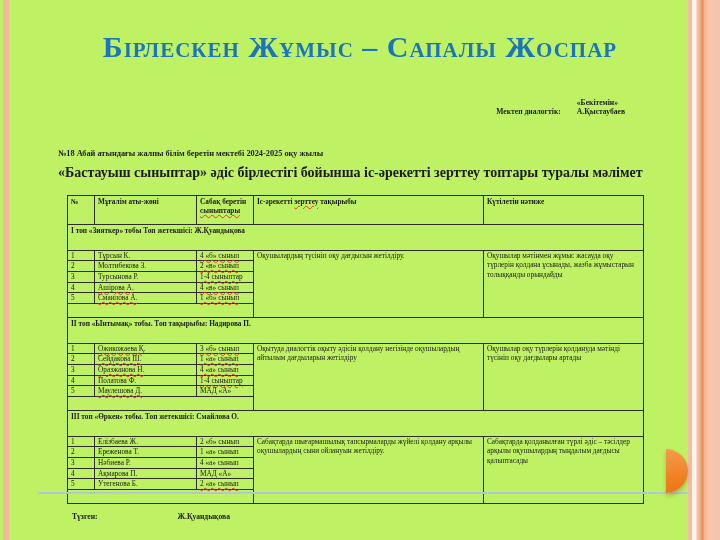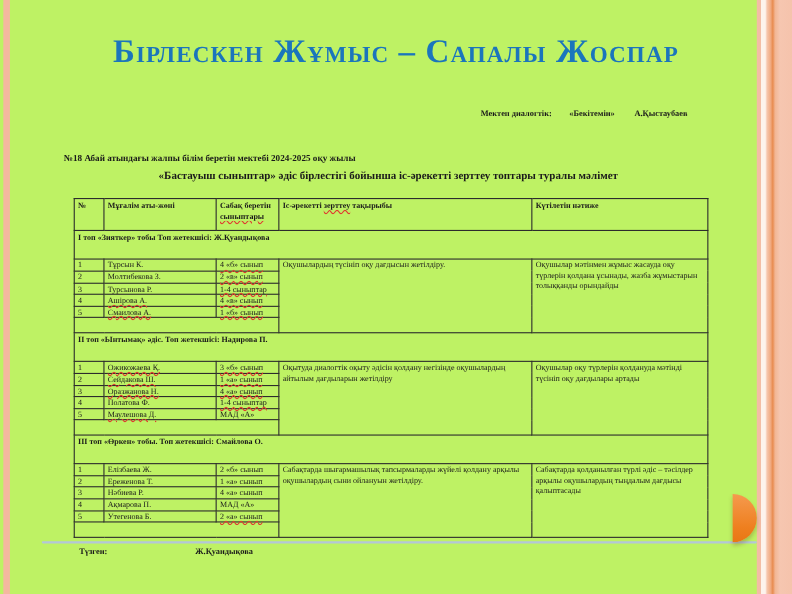--- a/index.html
+++ b/index.html
@@ -15,23 +15,23 @@
       #e98f55 44%, #e98f55 46%,
       #f2b694 52%, #f6c6b0 66%, #f5c3ac 100%);}
   
   .title{position:absolute;left:100px;top:30px;width:520px;margin:0;text-align:center;
     font-variant:small-caps;font-weight:bold;font-size:30px;line-height:34px;
     letter-spacing:1px;color:#1b75bc;}
   
   .doc{position:absolute;left:58px;top:98px;width:590px;font-size:7.5px;line-height:1.25;}
   .approval{display:flex;justify-content:flex-end;align-items:flex-end;gap:16px;
     padding-right:23px;font-weight:bold;font-size:7.6px;}
-  .ablock{display:flex;align-items:flex-start;gap:18px;}
+  .ablock{display:flex;flex-direction:column;align-items:flex-start;gap:0;}
   .doc-title{margin-top:32px;text-align:left;font-weight:bold;font-size:8.3px;}
-  .doc-subtitle{margin-top:5px;text-align:center;font-weight:bold;font-size:10px;}
+  .doc-subtitle{margin-top:5px;text-align:left;font-weight:bold;font-size:14px;}
   
   .tbl{margin:13px 0 0 9px;width:576px;border-collapse:collapse;table-layout:fixed;
     font-size:7.3px;line-height:1.28;border:1.5px solid #222;}
   .tbl col.c0{width:27px}.tbl col.c1{width:102px}.tbl col.c2{width:57px}
   .tbl col.c3{width:230px}.tbl col.c4{width:160px}
   .tbl th,.tbl td{border:1px solid #2c2c2c;padding:1px 3px;vertical-align:top;text-align:left;}
   .tbl th{font-weight:bold;height:26px;}
   .gtitle td{font-weight:bold;height:23px;}
   .mrow td{height:9px;line-height:9.6px;padding-top:0;padding-bottom:0;}
   .spacer td{height:11px;}
@@ -114,21 +114,21 @@
           </tr>
           <tr class="mrow">
             <td>5</td>
             <td><span class="sp">Смаилова А.</span></td>
             <td><span class="sp">1 «б» сынып</span></td>
           </tr>
           <tr class="spacer">
             <td colspan="3"></td>
           </tr>
           <tr class="gtitle">
-            <td colspan="5">ІІ топ «Ынтымақ» әдіс. Топ жетекшісі: Надирова П.</td>
+            <td colspan="5">ІІ топ «Ынтымақ» тобы. Топ тақырыбы: Надирова П.</td>
           </tr>
           <tr class="mrow">
             <td>1</td>
             <td><span class="sp">Ожикожаева Қ.</span></td>
             <td><span class="sp">3 «б» сынып</span></td>
             <td class="topic" rowspan="6">Оқытуда диалогтік оқыту әдісін қолдану негізінде оқушылардың айтылым дағдыларын жетілдіру</td>
             <td class="result" rowspan="6">Оқушылар оқу түрлерін қолдануда мәтінді түсініп оқу дағдылары артады</td>
           </tr>
           <tr class="mrow">
             <td>2</td>

